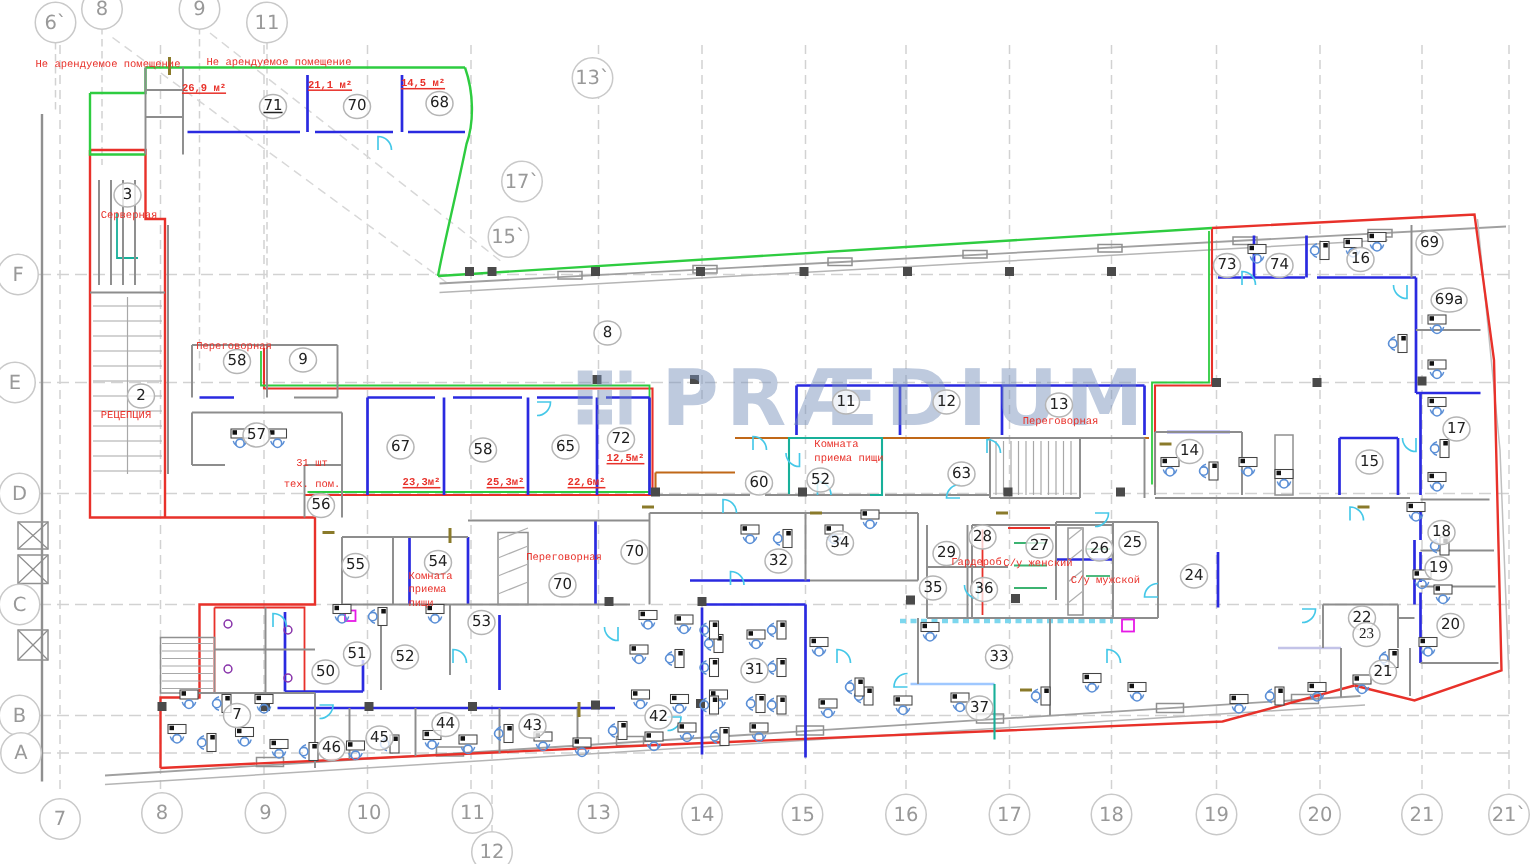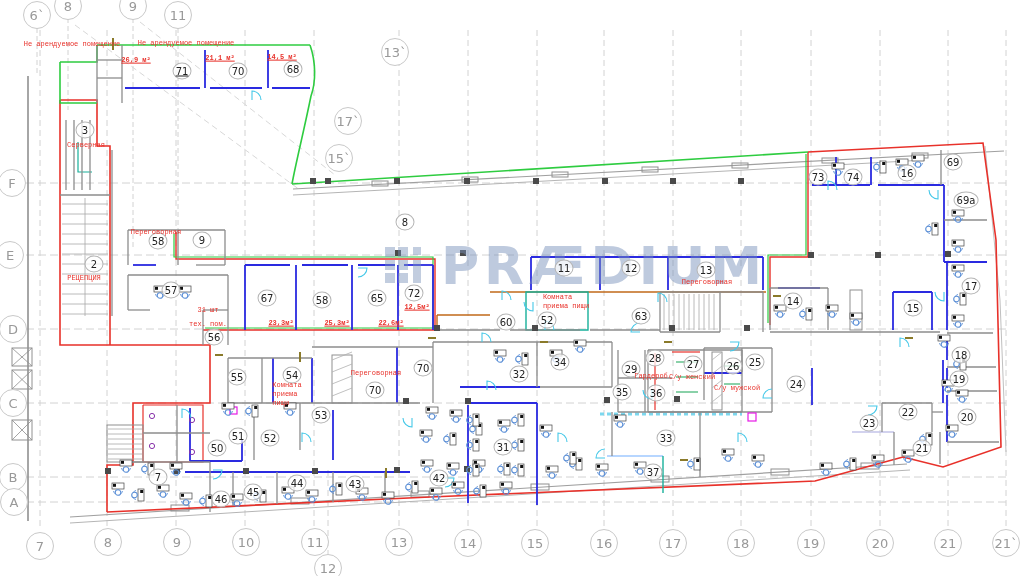--- a/index.html
+++ b/index.html
@@ -921,21 +921,21 @@
       <div class="bubble room-bubble" style="left: 907px; top: 173px;">16</div>
       <div class="bubble room-bubble" style="left: 953px; top: 162px;">69</div>
       <div class="bubble room-bubble" style="left: 966px; top: 200px;">69a</div>
       <div class="bubble room-bubble" style="left: 971px; top: 286px;">17</div>
       <div class="bubble room-bubble" style="left: 793px; top: 301px;">14</div>
       <div class="bubble room-bubble" style="left: 913px; top: 308px;">15</div>
       <div class="bubble room-bubble" style="left: 961px; top: 355px;">18</div>
       <div class="bubble room-bubble" style="left: 959px; top: 379px;">19</div>
       <div class="bubble room-bubble" style="left: 967px; top: 417px;">20</div>
       <div class="bubble room-bubble" style="left: 908px; top: 412px;">22</div>
-      <div class="bubble room-bubble" style="left: 869px; top: 423px;">23</div>
+      <div class="bubble room-bubble" style="left: 911px; top: 423px; font-family: Liberation Serif, serif;">23</div>
       <div class="bubble room-bubble" style="left: 922px; top: 448px;">21</div>
       <div class="bubble room-bubble" style="left: 796px; top: 384px;">24</div>
       <div class="bubble room-bubble" style="left: 755px; top: 362px;">25</div>
       <div class="bubble room-bubble" style="left: 733px; top: 366px;">26</div>
       <div class="bubble room-bubble" style="left: 693px; top: 364px;">27</div>
       <div class="bubble room-bubble" style="left: 655px; top: 358px;">28</div>
       <div class="bubble room-bubble" style="left: 631px; top: 369px;">29</div>
       <div class="bubble room-bubble" style="left: 622px; top: 392px;">35</div>
       <div class="bubble room-bubble" style="left: 656px; top: 393px;">36</div>
       <div class="bubble room-bubble" style="left: 666px; top: 438px;">33</div>

